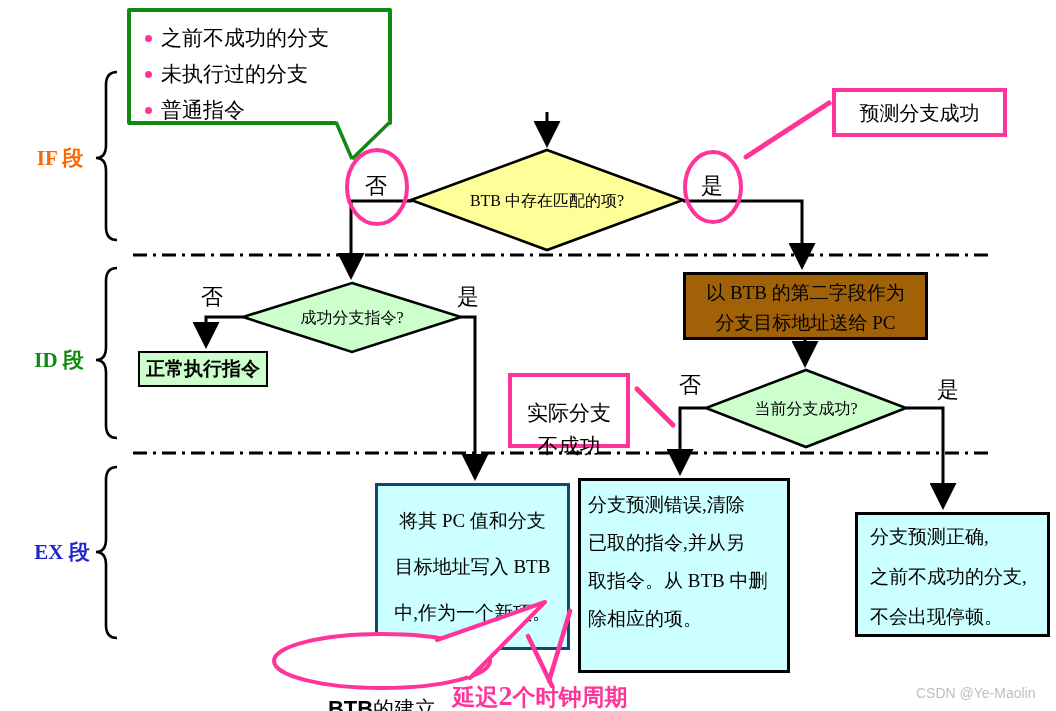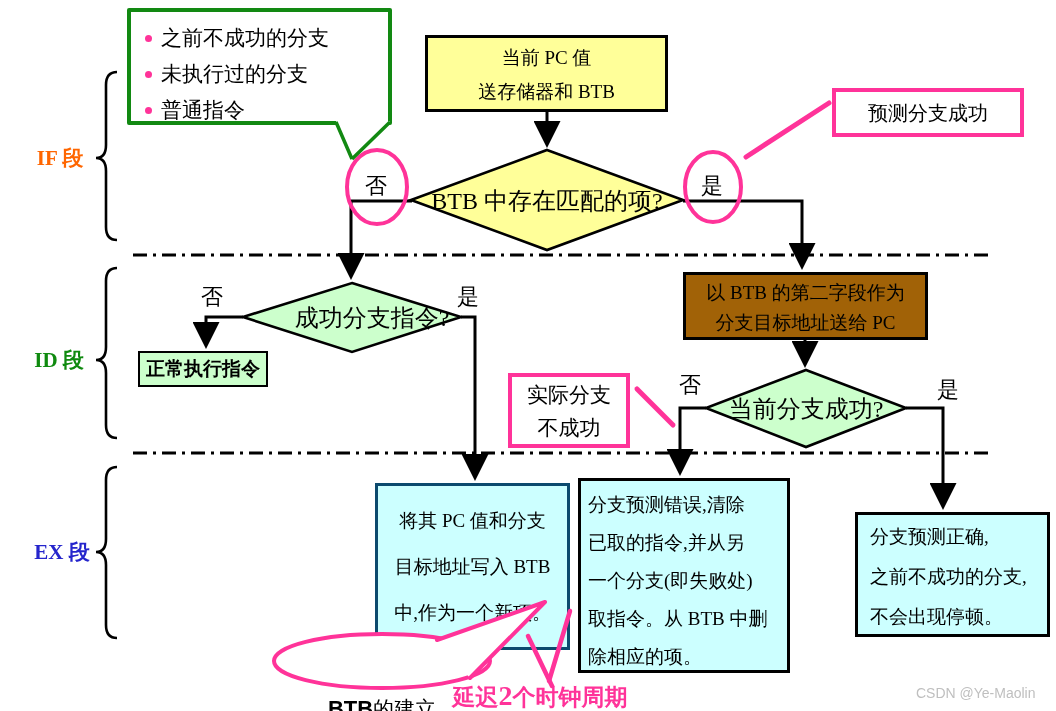--- a/index.html
+++ b/index.html
@@ -10,37 +10,37 @@
   svg.wires{position:absolute;left:0;top:0;pointer-events:none;z-index:5;}
   .lbl{z-index:8;font-size:22px;}
   
   .node{position:absolute;z-index:1;box-sizing:border-box;background:#fff;}
   .callout{left:127px;top:8px;width:265px;height:117px;border:4px solid #128912;border-radius:2px;
            padding:8px 0 0 12px;font-size:21px;line-height:36px;}
   .callout .row{display:flex;align-items:center;}
   .dot{width:7px;height:7px;border-radius:50%;background:#FF3399;margin:0 9px 0 2px;flex:0 0 auto;}
   .pcbox{left:425px;top:35px;width:243px;height:77px;background:#FFFF99;border:3px solid #000;
          text-align:center;font-size:19px;line-height:34px;padding-top:3px;}
-  .predict{left:832px;top:88px;width:192px;height:49px;border:4px solid #FF3399;
+  .predict{left:832px;top:88px;width:175px;height:49px;border:4px solid #FF3399;
            text-align:center;font-size:20px;line-height:42px;}
   .btbfield{left:683px;top:272px;width:245px;height:68px;background:#a16207;border:3px solid #000;
             text-align:center;font-size:19px;line-height:30px;padding-top:3px;}
   .normal{left:138px;top:351px;width:130px;height:36px;background:#CCFFCC;border:2.5px solid #000;
           text-align:center;font-size:19px;line-height:31px;font-weight:bold;}
   .failbox{left:508px;top:373px;width:122px;height:75px;border:4px solid #FF3399;
-           text-align:center;font-size:21px;line-height:33px;padding-top:2px;}
+           text-align:center;font-size:21px;line-height:33px;padding-top:20px;}
   .cyan1{left:375px;top:483px;width:195px;height:167px;background:#CCFFFF;border:3px solid #0c4a6e;
          text-align:center;font-size:19px;line-height:46px;padding-top:12px;}
   .cyan2{left:578px;top:478px;width:212px;height:195px;background:#CCFFFF;border:3px solid #000;
          text-align:left;font-size:19px;line-height:38px;padding:5px 0 0 7px;}
   .cyan3{left:855px;top:512px;width:195px;height:125px;background:#CCFFFF;border:3px solid #000;
          text-align:left;font-size:19px;line-height:40px;padding:2px 14px 0 12px;}
   .stage{font-weight:bold;font-size:21px;z-index:8;}
   .if{color:#FF6600;} .id{color:#0F8A0F;} .ex{color:#2525CC;}
-  .dlabel{z-index:8;font-size:24px;}
+  .dlabel{z-index:8;font-size:16px;}
   .bubbletxt{z-index:8;font-size:21px;margin-top:48px;}
   .bubbletxt b{font-size:22px;font-family:"Liberation Sans","DejaVu Sans",sans-serif;}
   .delay{z-index:8;color:#FF3399;font-weight:bold;font-size:23px;}
   .delay .num{font-size:28px;}
   .watermark{z-index:8;color:#BFBFBF;font-size:14px;
              font-family:"Liberation Sans","DejaVu Sans",sans-serif;}
 </style>
 </head>
 <body>
 
@@ -54,24 +54,20 @@
     <div class="row">
       <span class="dot"></span>
       <span>未执行过的分支</span>
     </div>
     <div class="row">
       <span class="dot"></span>
       <span>普通指令</span>
     </div>
   </div>
 
-  <div class="node pcbox">
-    <div>当前 PC 值</div>
-    <div>送存储器和 BTB</div>
-  </div>
 
   <div class="node predict">
     <div>预测分支成功</div>
   </div>
 
   <div class="node btbfield">
     <div>以 BTB 的第二字段作为</div>
     <div>分支目标地址送给 PC</div>
   </div>
 
@@ -86,21 +82,20 @@
 
   <div class="node cyan1">
     <div>将其 PC 值和分支</div>
     <div>目标地址写入 BTB</div>
     <div>中,作为一个新项。</div>
   </div>
 
   <div class="node cyan2">
     <div>分支预测错误,清除</div>
     <div>已取的指令,并从另</div>
-    <div>一个分支(即失败处)</div>
     <div>取指令。从 BTB 中删</div>
     <div>除相应的项。</div>
   </div>
 
   <div class="node cyan3">
     <div>分支预测正确,</div>
     <div>之前不成功的分支,</div>
     <div>不会出现停顿。</div>
   </div>
 
@@ -145,21 +140,21 @@
     <ellipse cx="382" cy="661" rx="108" ry="27" fill="#ffffff" stroke="#FF3399" stroke-width="4"></ellipse>
     <polygon points="437,640 545,602 470,678" fill="#ffffff"></polygon>
     <path d="M437,640 L545,602 M470,678 L545,602" fill="none" stroke="#FF3399" stroke-width="4" stroke-linecap="round"></path>
   </svg>
 
   <div class="abs ctr stage if" style="left:60px;top:158px;">IF 段</div>
   <div class="abs ctr stage id" style="left:59px;top:360px;">ID 段</div>
   <div class="abs ctr stage ex" style="left:62px;top:552px;">EX 段</div>
 
   <div class="abs ctr dlabel" style="left:547px;top:201px;">BTB 中存在匹配的项?</div>
-  <div class="abs ctr dlabel" style="left:352px;top:318px;margin-left:20px;">成功分支指令?</div>
+  <div class="abs ctr dlabel" style="left:352px;top:318px;">成功分支指令?</div>
   <div class="abs ctr dlabel" style="left:806px;top:409px;">当前分支成功?</div>
 
   <div class="abs ctr lbl" style="left:376px;top:186px;">否</div>
   <div class="abs ctr lbl" style="left:712px;top:186px;">是</div>
   <div class="abs ctr lbl" style="left:212px;top:297px;">否</div>
   <div class="abs ctr lbl" style="left:468px;top:297px;">是</div>
   <div class="abs ctr lbl" style="left:690px;top:385px;">否</div>
   <div class="abs ctr lbl" style="left:948px;top:390px;">是</div>
 
   <div class="abs ctr bubbletxt" style="left:382px;top:661px;">

